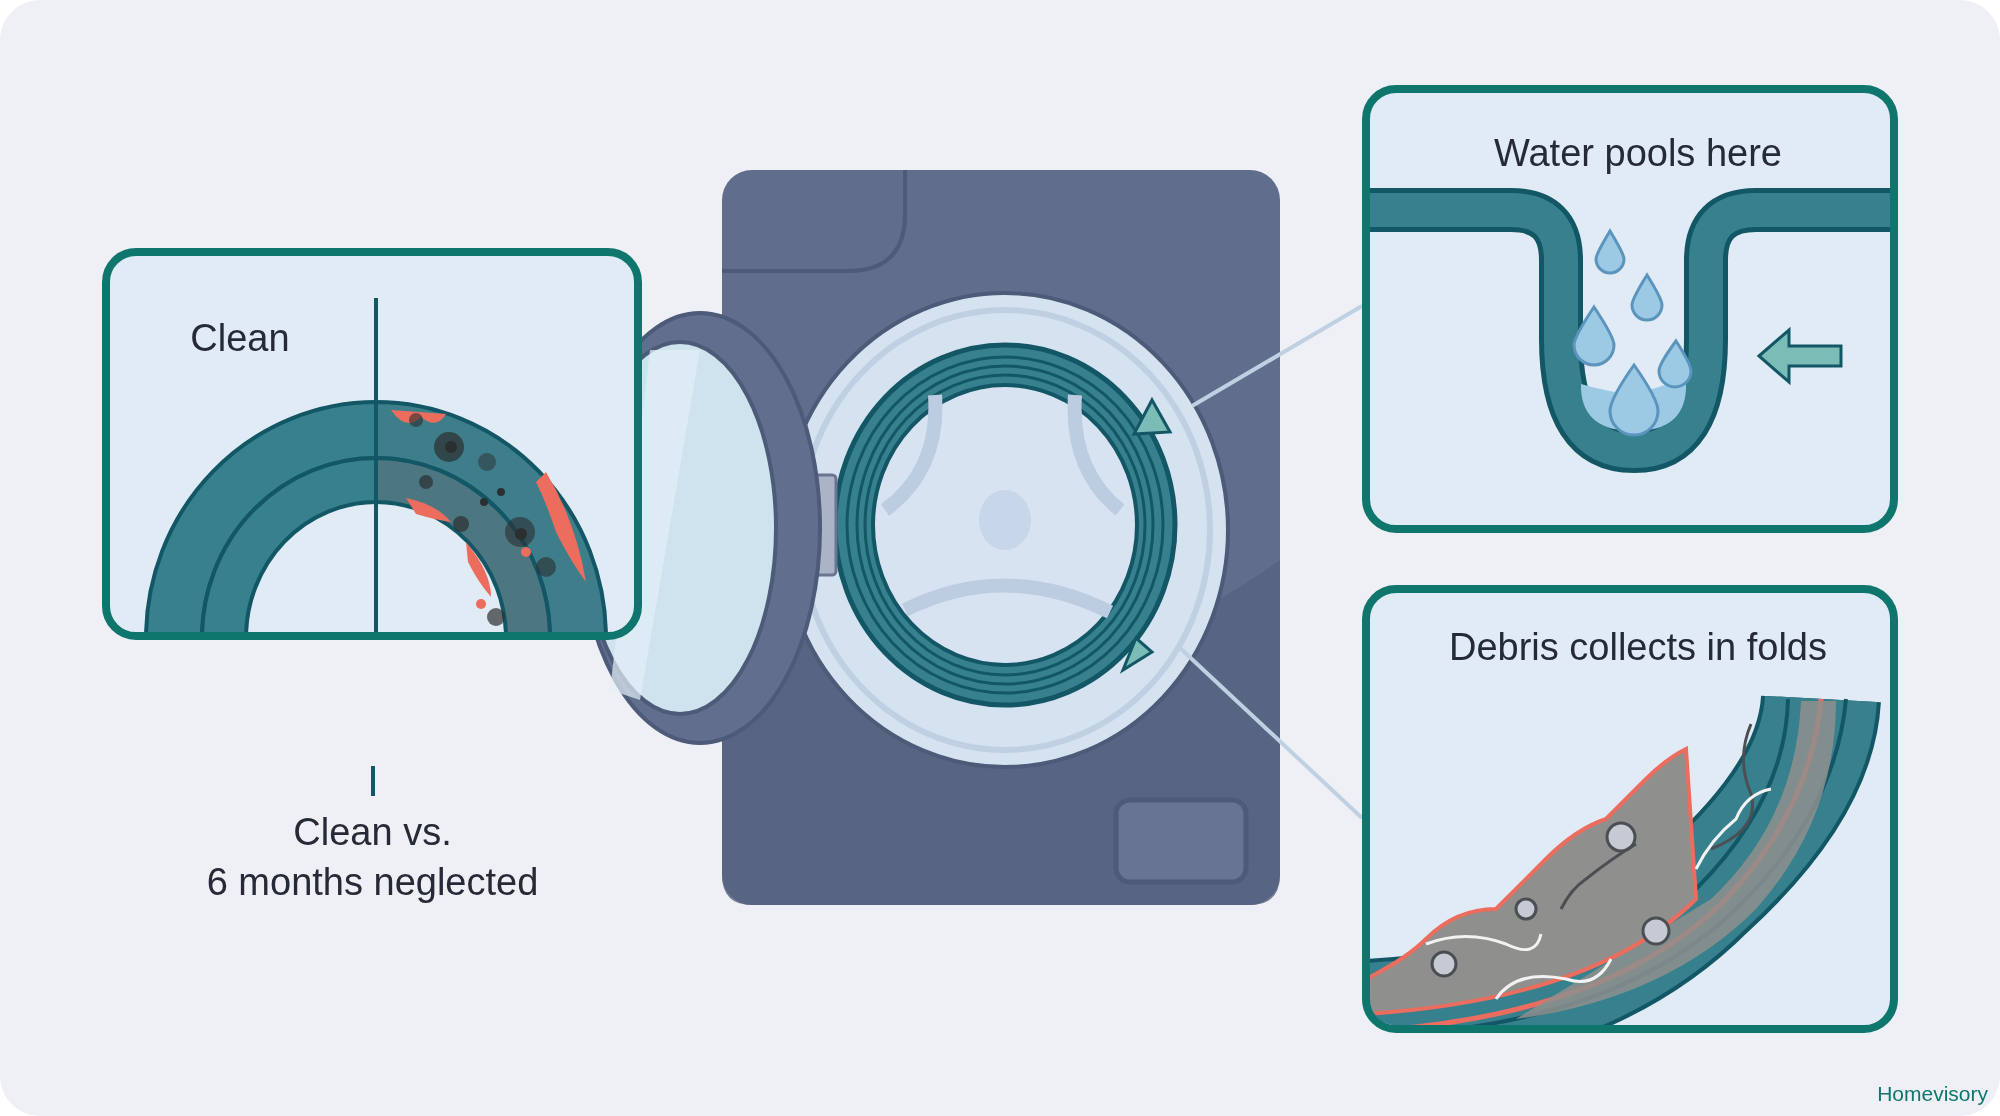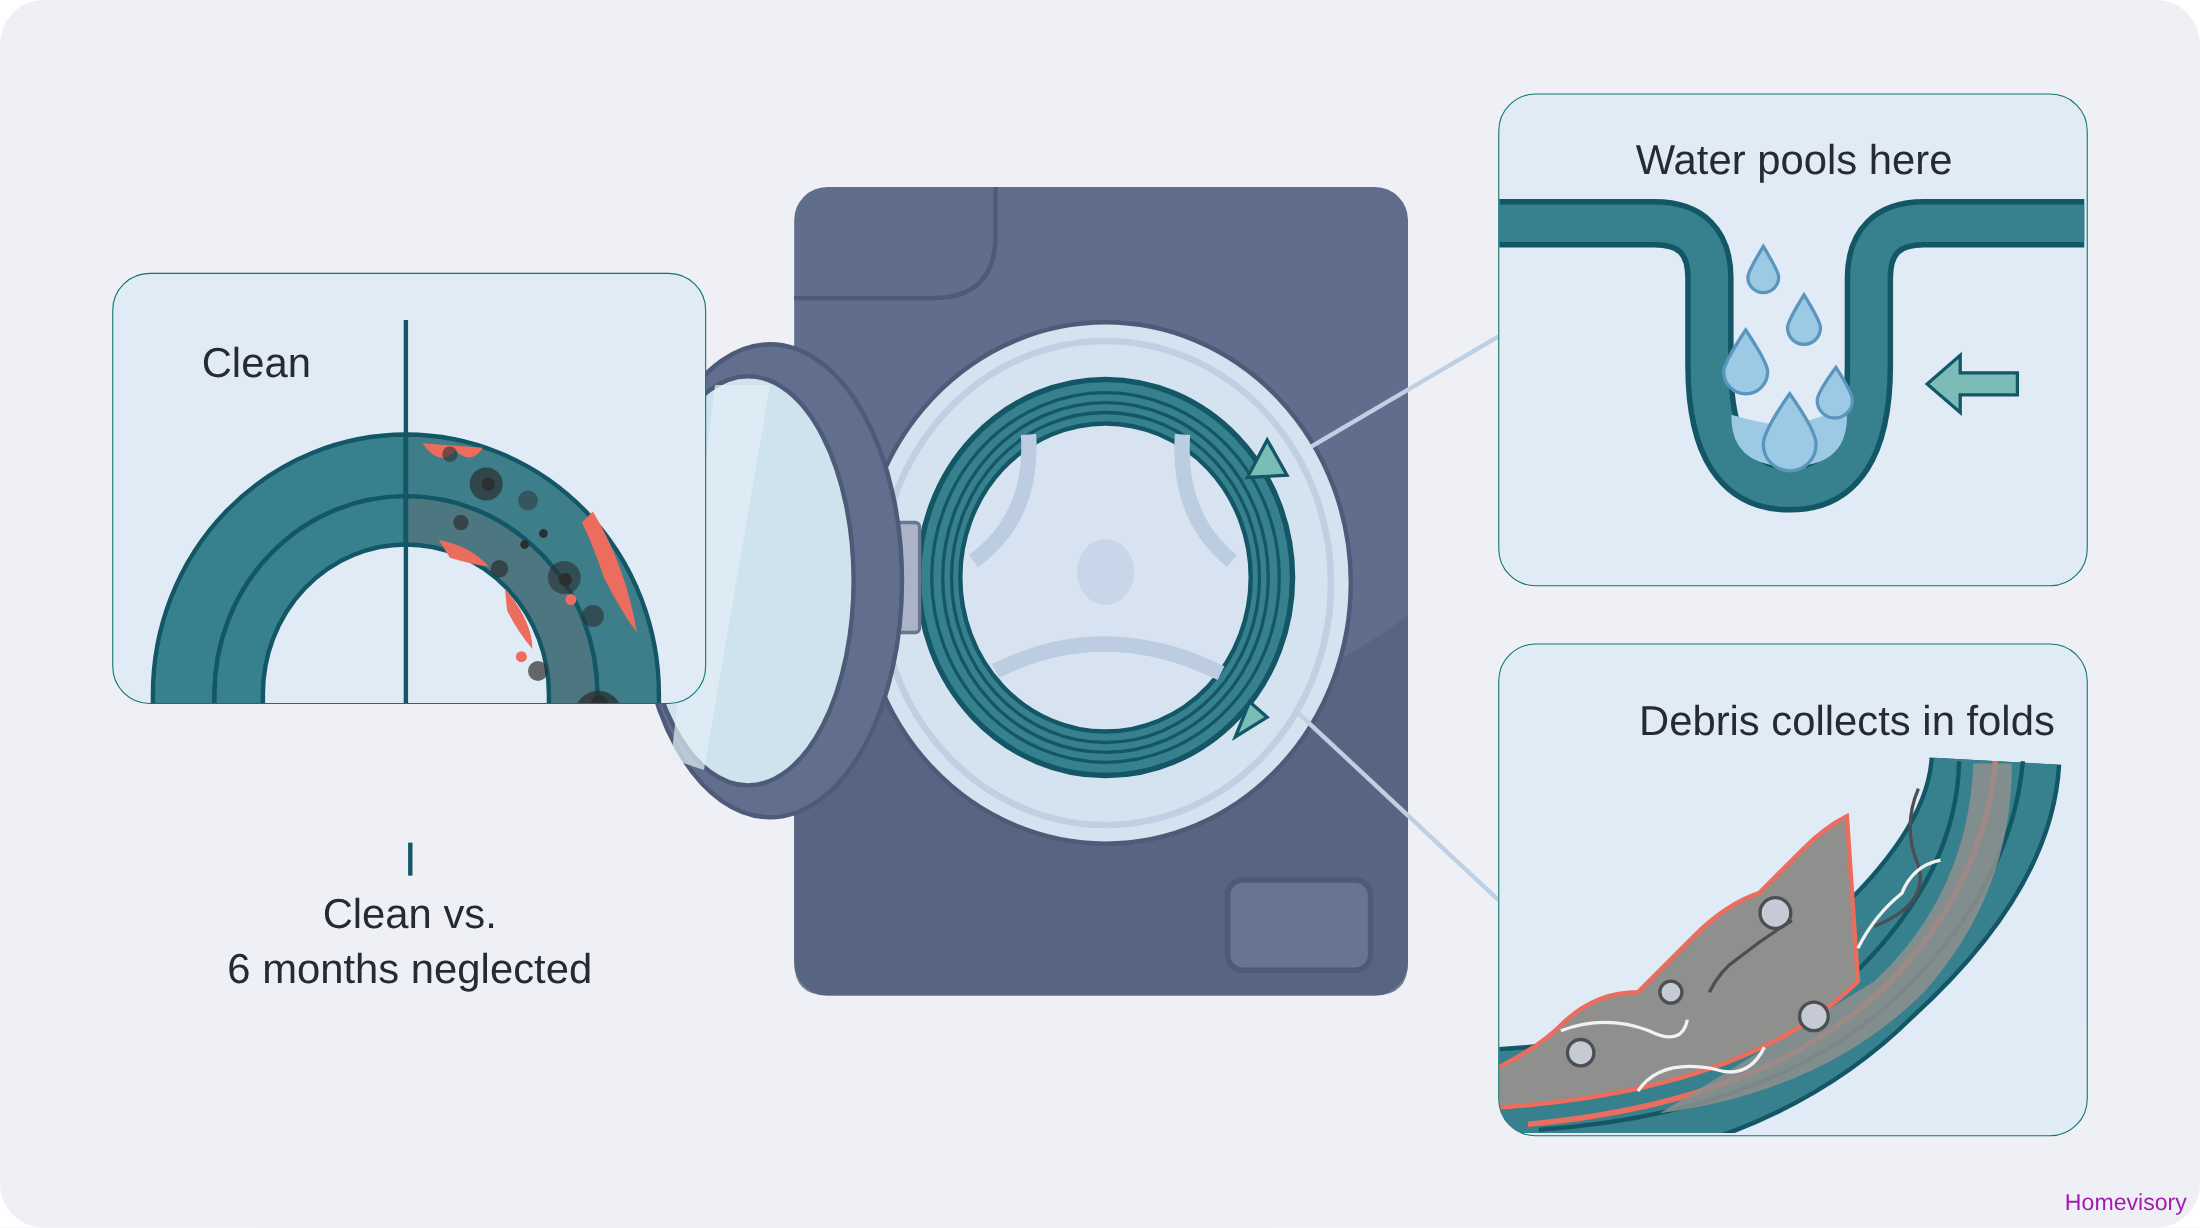--- a/index.html
+++ b/index.html
@@ -1,21 +1,21 @@
 <!DOCTYPE html>
 <html><head>
 <meta charset="utf-8">
 <style>
   html,body{margin:0;padding:0;}
   body{width:2000px;height:1116px;background:#ffffff;overflow:hidden;font-family:"Liberation Sans","DejaVu Sans",sans-serif;}
   .canvas{position:absolute;left:0;top:0;width:2000px;height:1116px;background:#eef0f5;border-radius:40px;overflow:hidden;}
-  .panel{position:absolute;background:#e0ebf6;border:1px solid #0f766e;border-radius:34px;overflow:hidden;box-sizing:border-box;}
+  .panel{position:absolute;background:#e0ebf6;border:8px solid #0f766e;border-radius:34px;overflow:hidden;box-sizing:border-box;}
   .label{position:absolute;color:#252a36;font-size:38px;text-align:center;line-height:44px;}
   .title-big{position:absolute;color:#2e7882;font-size:62px;font-weight:bold;text-align:center;}
-  .credit{position:absolute;color:#a21caf;font-size:21px;}
+  .credit{position:absolute;color:#0f766e;font-size:21px;}
   svg{position:absolute;}
 </style>
 </head>
 <body>
 
 <div class="canvas">
 
   <svg width="2000" height="1116" viewBox="0 0 2000 1116" style="left:0;top:0;">
 
     <rect x="722" y="170" width="558" height="735" rx="30" fill="#606d8c"></rect>
@@ -119,21 +119,21 @@
         <path d="M228 218 Q248 248 248 256 A20 20 0 0 1 208 256 Q208 248 228 218 Z"></path>
         <path d="M310 252 Q325 275 325 282 A16 16 0 0 1 293 282 Q293 275 310 252 Z"></path>
         <path d="M268 276 Q292 310 292 322 A24 24 0 0 1 244 322 Q244 310 268 276 Z"></path>
       </g>
 
       <path d="M393 267 L423 241 L423 257 L475 257 L475 277 L423 277 L423 293 Z" fill="#7bbcb7" stroke="#135766" stroke-width="3"></path>
     </svg>
   </div>
 
   <div class="panel" style="left:1362px;top:585px;width:536px;height:448px;">
-    <div class="label" style="left:0;top:48px;width:536px;margin-left:48px;">Debris collects in folds</div>
+    <div class="label" style="left:0;top:32px;width:536px;">Debris collects in folds</div>
     <svg width="536" height="448" viewBox="0 0 536 448" style="left:-4px;top:-4px;">
       <path d="M0 430 Q220 420 340 300 Q450 200 455 110" fill="none" stroke="#135766" stroke-width="120"></path>
       <path d="M0 430 Q220 420 340 300 Q450 200 455 110" fill="none" stroke="#37808d" stroke-width="112"></path>
       <path d="M20 420 Q230 405 330 300 Q420 210 422 110" fill="none" stroke="#135766" stroke-width="4"></path>
       <path d="M30 440 Q250 420 360 310 Q445 220 455 110" fill="none" stroke="#ec6c5e" stroke-width="5"></path>
       <path d="M40 445 Q260 430 375 315 Q470 220 480 110" fill="none" stroke="#135766" stroke-width="4"></path>
       <path d="M345 310 Q430 230 435 112 L470 112 Q470 230 390 320 Q300 410 150 430 Z" fill="#8f8f8d" opacity="0.85"></path>
 
       <path d="M0 390 Q40 370 60 350 Q90 320 130 320 Q160 290 180 270 Q210 240 240 230 Q260 210 280 190 Q300 170 320 160 L330 310 Q230 410 0 425 Z" fill="#8f8f8d" stroke="#ec6c5e" stroke-width="4"></path>
       <g fill="#c5cad4" stroke="#4b4e52" stroke-width="3">

